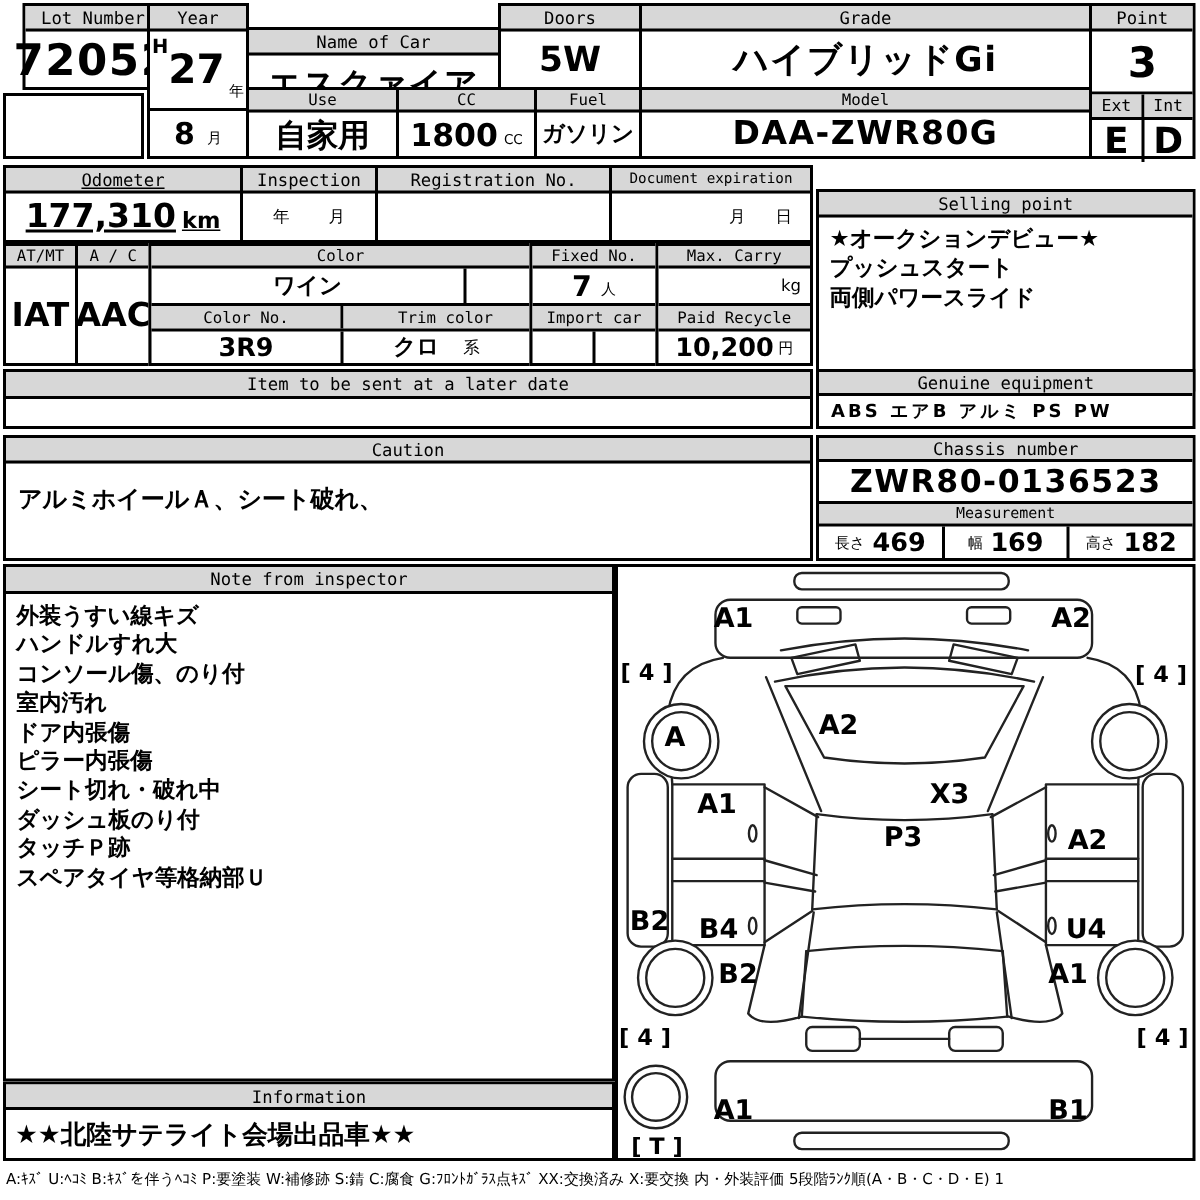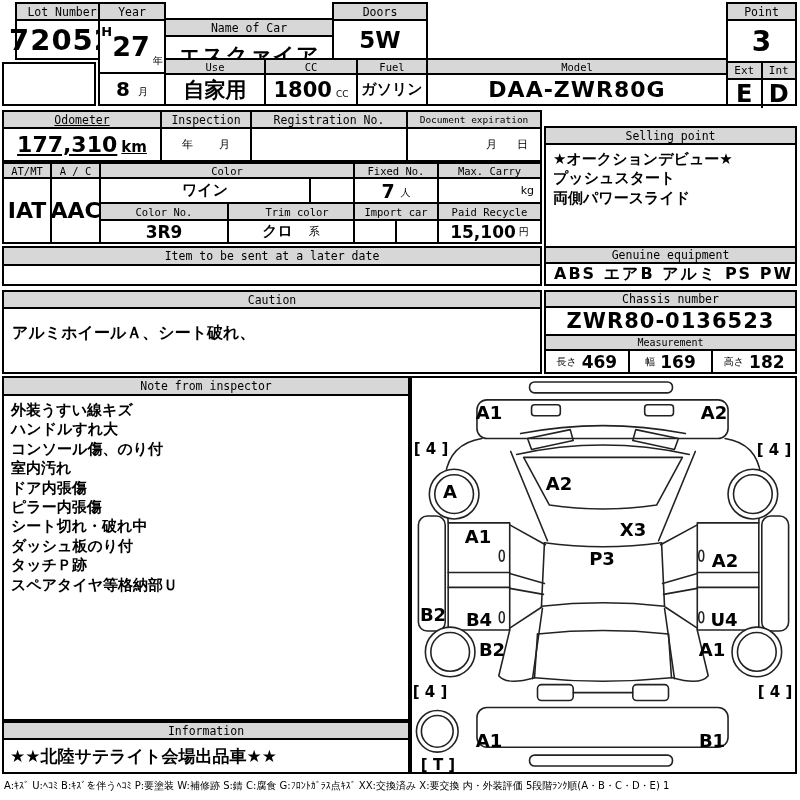--- a/index.html
+++ b/index.html
@@ -45,20 +45,24 @@
   </div>
 
   <div class="box" style="left:164px;top:18px;width:170px;height:58px;">
     <div class="hdr" style="height:15px;">Name of Car</div>
     <div class="val" style="font-size:22px;letter-spacing:1px;">エスクァイア</div>
   </div>
   <div class="box" style="left:332px;top:2px;width:96px;height:58px;">
     <div class="hdr" style="height:15px;">Doors</div>
     <div class="val" style="font-size:23px;">5W</div>
   </div>
+  <div class="box" style="left:426px;top:2px;width:302px;height:58px;">
+    <div class="hdr" style="height:15px;">Grade</div>
+    <div class="val" style="font-size:23px;letter-spacing:1px;">ハイブリッドGi</div>
+  </div>
 
   <div class="box" style="left:164px;top:58px;width:102px;height:48px;">
     <div class="hdr small" style="height:13px;">Use</div>
     <div class="val" style="font-size:21px;">自家用</div>
   </div>
   <div class="box" style="left:264px;top:58px;width:94px;height:48px;">
     <div class="hdr small" style="height:13px;">CC</div>
     <div class="val">
       <span style="font-size:21px;">1800</span>
         <span class="unit" style="font-size:9px;align-self:flex-end;margin:0 0 5px 4px;">CC</span>
@@ -157,33 +161,33 @@
     <div class="row" style="border-top:2px solid #000;flex:1;">
       <div style="flex:1;border-right:2px solid #000;"></div>
       <div style="flex:1;"></div>
     </div>
   </div>
   <div class="box" style="left:437px;top:162px;width:105px;height:82px;">
     <div class="hdr small" style="height:13px;">Max. Carry</div>
     <div class="val" style="flex:0 0 23px;justify-content:flex-end;padding-right:6px;font-weight:normal;font-size:11px;">kg</div>
     <div class="hdr-inline" style="border-top:2px solid #000;flex:0 0 15px;">Paid Recycle</div>
     <div class="val" style="border-top:2px solid #000;flex:1;">
-      <span style="font-size:17px;">15,100</span>
+      <span style="font-size:17px;">10,200</span>
         <span class="unit" style="font-size:10px;margin-left:3px;align-self:flex-end;margin-bottom:3px;">円</span>
     </div>
   </div>
 
   <div class="box" style="left:2px;top:246px;width:540px;height:40px;">
     <div class="hdr" style="height:16px;">Item to be sent at a later date</div>
     <div class="val"></div>
   </div>
 
   <div class="box" style="left:544px;top:246px;width:253px;height:40px;">
     <div class="hdr" style="height:14px;">Genuine equipment</div>
-    <div class="val" style="justify-content:flex-start;padding-left:8px;font-size:16px;letter-spacing:2px;">ABS エアB アルミ PS PW</div>
+    <div class="val" style="justify-content:flex-start;padding-left:8px;font-size:12px;letter-spacing:2px;">ABS エアB アルミ PS PW</div>
   </div>
 
   <div class="box" style="left:2px;top:290px;width:540px;height:84px;">
     <div class="hdr" style="height:15px;">Caution</div>
     <div style="padding:14px 8px;font-weight:bold;font-size:16px;">アルミホイールＡ、シート破れ、</div>
   </div>
 
   <div class="box" style="left:544px;top:290px;width:253px;height:84px;">
     <div class="hdr" style="height:14px;">Chassis number</div>
     <div class="val" style="flex:0 0 26px;font-size:21px;letter-spacing:1px;">ZWR80-0136523</div>

